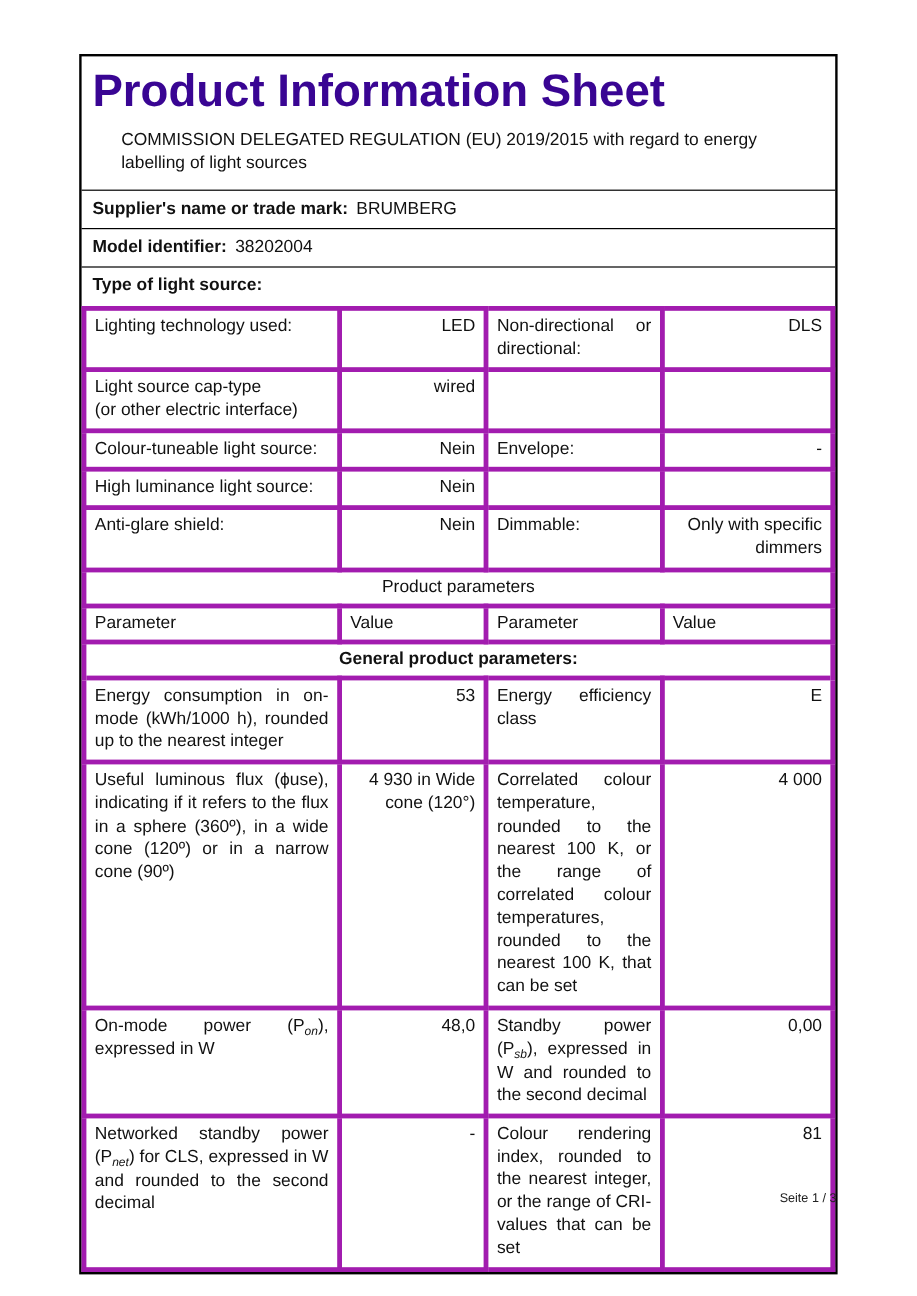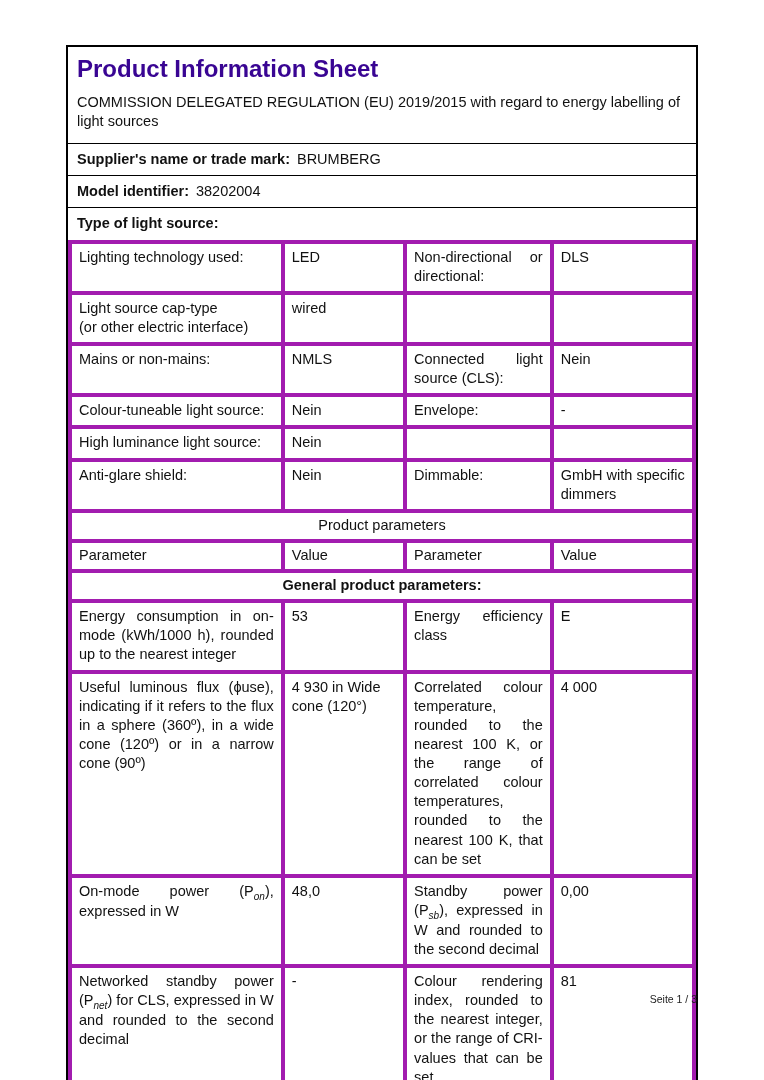--- a/index.html
+++ b/index.html
@@ -12,29 +12,30 @@
   }
   .sheet {
     position: absolute;
     left: 66px; top: 45px;
     width: 632px;
     border: 2px solid #000000;
     background: #ffffff;
   }
   .title-block { padding: 8px 9px 12px 9px; }
   .doc-title {
-    font-size: 24px;
+    font-size: 38px;
     font-weight: bold;
     letter-spacing: 0px;
     margin-bottom: 10px;
   }
   .doc-subtitle {
     font-size: 14.5px;
     line-height: 1.3;
     color: #111111;
+    margin-left: 24px;
   }
   .info-row {
     border-top: 1px solid #000000;
     padding: 5px 9px 6px 9px;
     font-size: 14.5px;
     line-height: 1.4;
   }
   .info-row .lbl { font-weight: bold; }
   .info-row .val { margin-left: 7px; margin-top: 24px; }
   table {
@@ -48,21 +49,21 @@
   col.c4 { width: 22.8%; }
   td {
     border: 4px solid #a21caf;
     padding: 4px 7px 5px 7px;
     font-size: 14.5px;
     line-height: 1.32;
     vertical-align: top;
     overflow-wrap: break-word;
   }
   td.lblc { text-align: justify; white-space: pre-line; }
-  td.valc { text-align: left; }
+  td.valc { text-align: right; }
   tr.section-hdr td {
     font-weight: normal;
     text-align: center;
     border-top-width: 2px;
     padding-top: 3px; padding-bottom: 4px;
   }
   tr.group-hdr td {
     font-weight: bold;
     text-align: center;
     border-bottom-width: 2px;
@@ -117,42 +118,36 @@
         <td class="valc">DLS</td>
       </tr>
       <tr>
         <td class="lblc">Light source cap-type
 (or other electric interface)</td>
         <td class="valc">wired</td>
         <td class="lblc"></td>
         <td class="valc"></td>
       </tr>
       <tr>
-        <td class="lblc">Mains or non-mains:</td>
-        <td class="valc">NMLS</td>
-        <td class="lblc">Connected light source (CLS):</td>
-        <td class="valc">Nein</td>
-      </tr>
-      <tr>
         <td class="lblc">Colour-tuneable light source:</td>
         <td class="valc">Nein</td>
         <td class="lblc">Envelope:</td>
         <td class="valc">-</td>
       </tr>
       <tr>
         <td class="lblc">High luminance light source:</td>
         <td class="valc">Nein</td>
         <td class="lblc"></td>
         <td class="valc"></td>
       </tr>
       <tr>
         <td class="lblc">Anti-glare shield:</td>
         <td class="valc">Nein</td>
         <td class="lblc">Dimmable:</td>
-        <td class="valc">GmbH with specific dimmers</td>
+        <td class="valc">Only with specific dimmers</td>
       </tr>
 
       <tr class="section-hdr">
         <td colspan="4">Product parameters</td>
       </tr>
       <tr class="col-hdr">
         <td>Parameter</td>
         <td>Value</td>
         <td>Parameter</td>
         <td>Value</td>

